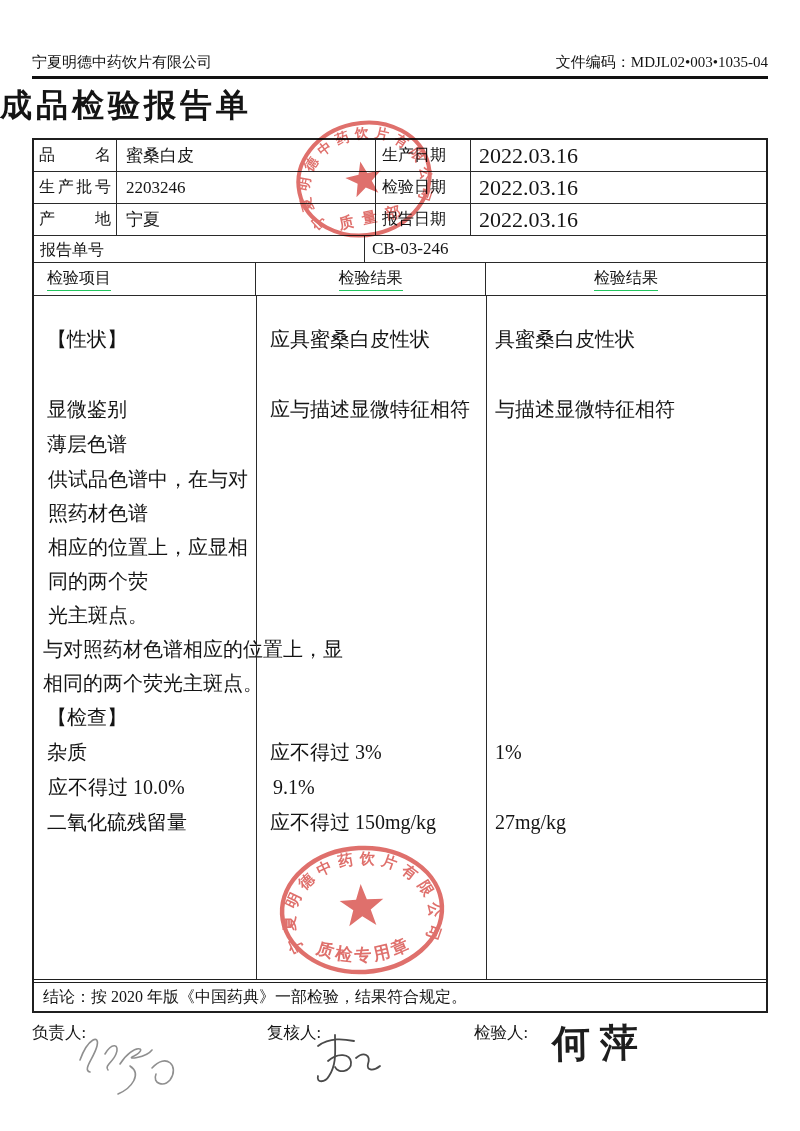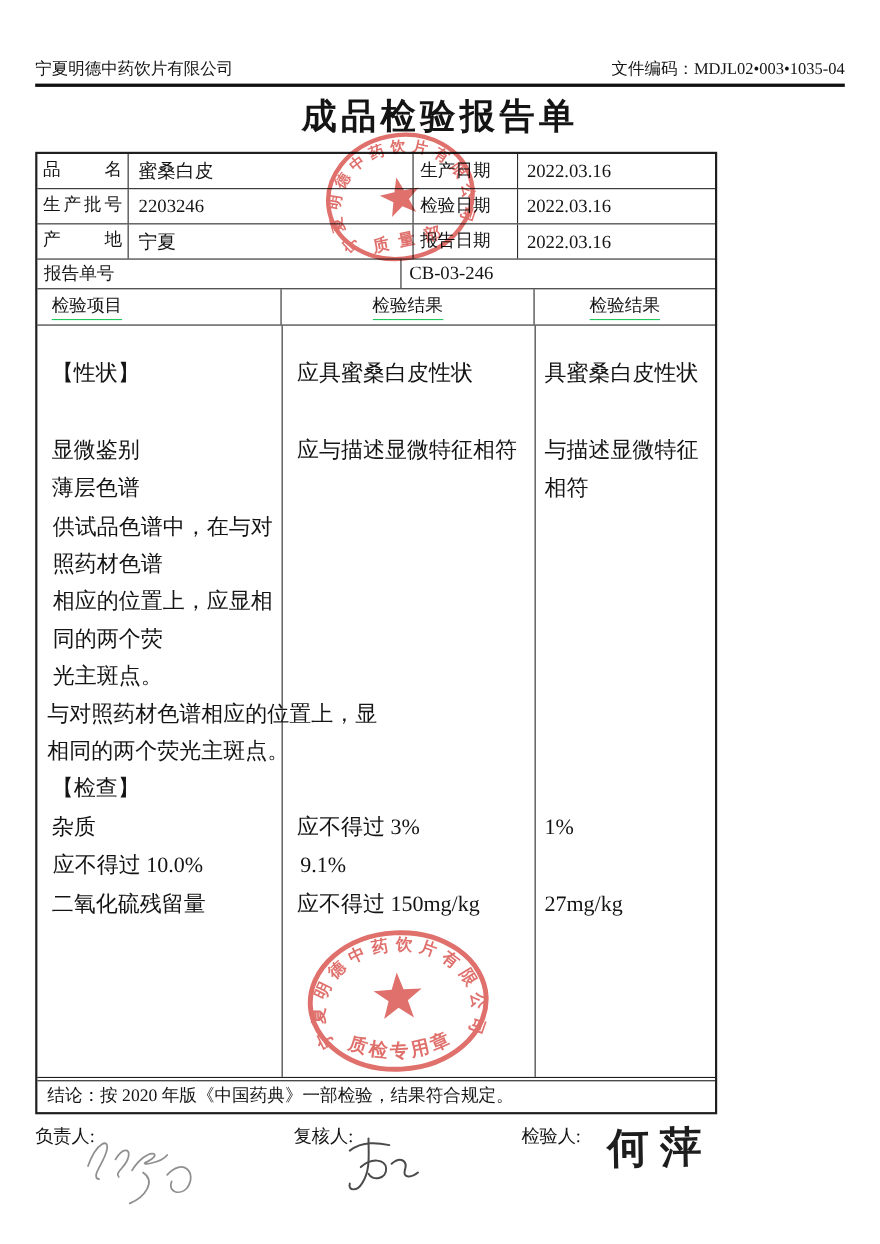--- a/index.html
+++ b/index.html
@@ -5,34 +5,34 @@
   html,body{margin:0;padding:0;background:#e8e8e8;}
   .page{
     position:relative;width:800px;height:1131px;background:#ffffff;
     margin:0 auto;overflow:hidden;
     font-family:"Liberation Serif","DejaVu Serif",serif;color:#141414;
   }
   
   .doc-header{position:absolute;left:32px;top:50px;width:736px;height:22px;
     display:flex;justify-content:space-between;align-items:flex-end;font-size:15px;}
   .header-rule{position:absolute;left:32px;top:76px;width:736px;height:2.5px;background:#111;}
-  .title{position:absolute;left:0;top:84px;width:800px;text-align:center;
+  .title{position:absolute;left:0;top:84px;width:800px;
     font-size:32px;font-weight:700;letter-spacing:4px;margin:0;}
   
-  .sheet{position:absolute;left:32px;top:138px;width:620px;height:875px;
+  .sheet{position:absolute;left:32px;top:138px;width:736px;height:875px;
     border:2px solid #1f1f1f;box-sizing:border-box;}
   .irow{display:flex;height:32px;border-bottom:1px solid #2a2a2a;box-sizing:border-box;}
   .irow.r4{height:27px;}
   .icell{display:flex;align-items:center;box-sizing:border-box;height:100%;}
   .ilabel{width:72px;padding:0 5px;font-size:16px;border-right:1px solid #2a2a2a;display:block;
     line-height:30px;}
   .jlast{text-align:justify;text-align-last:justify;}
   .ivalue{width:259px;padding-left:9px;font-size:17px;border-right:1px solid #2a2a2a;}
   .idlabel{width:95px;padding-left:6px;font-size:16px;border-right:1px solid #2a2a2a;}
-  .idvalue{flex:1;padding-left:8px;font-size:17px;}
+  .idvalue{flex:1;padding-left:8px;font-size:22px;}
   .r4 .rlabel{width:331px;padding-left:6px;font-size:16px;border-right:1px solid #2a2a2a;line-height:25px;box-sizing:border-box;}
   .r4 .rvalue{flex:1;padding-left:7px;font-size:17px;display:flex;align-items:center;}
   
   .cols-header{display:flex;height:33px;border-bottom:1px solid #2a2a2a;box-sizing:border-box;
     font-size:16px;}
   .cols-header>div{display:flex;align-items:center;box-sizing:border-box;}
   .hc1{width:222px;padding-left:13px;border-right:1px solid #2a2a2a;}
   .hc2{width:230px;justify-content:center;border-right:1px solid #2a2a2a;}
   .hc3{flex:1;justify-content:center;}
   .uline{border-bottom:1px solid #22c55e;padding-bottom:1px;}

